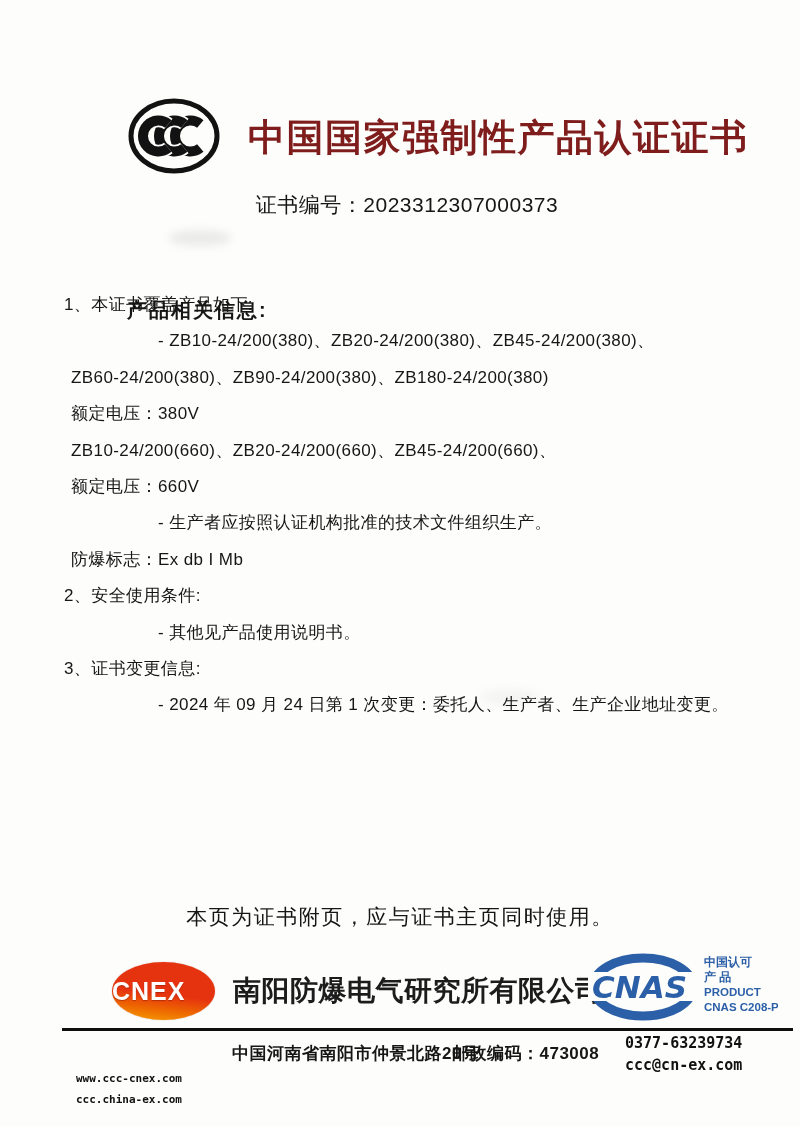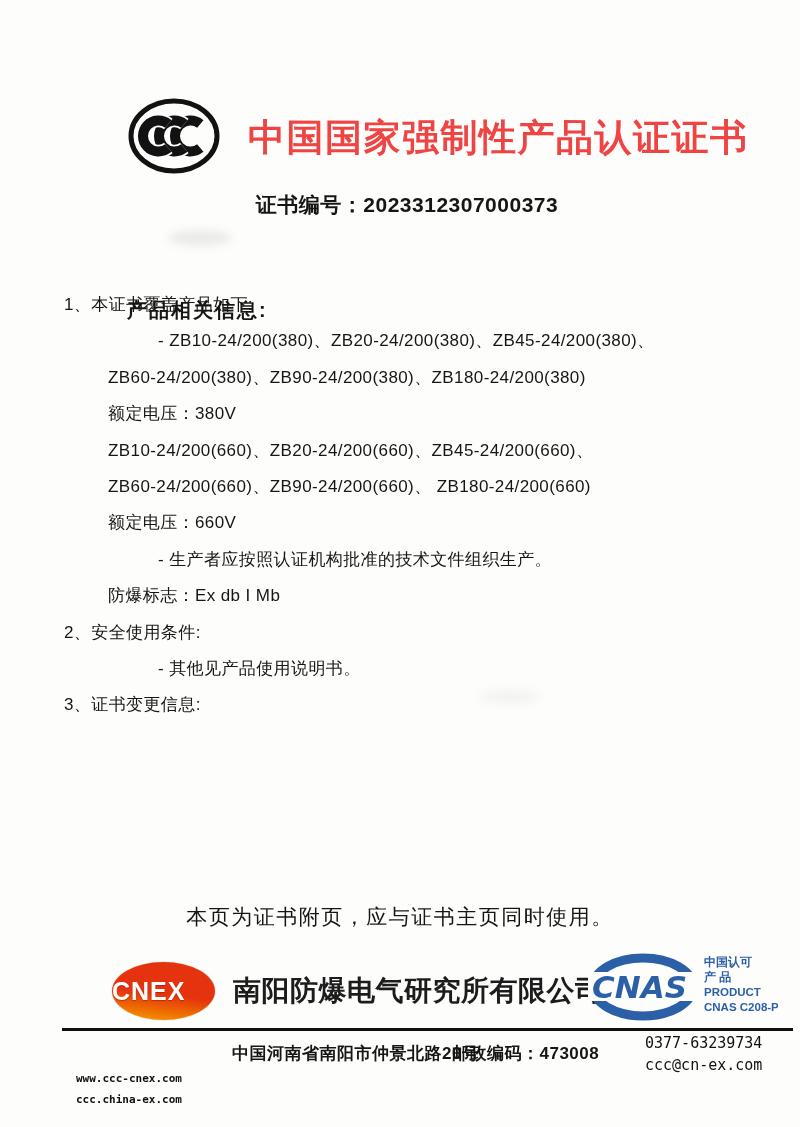--- a/index.html
+++ b/index.html
@@ -12,43 +12,43 @@
     background: #fdfdfb;
     font-family: "Liberation Sans", sans-serif;
     color: #161616;
     overflow: hidden;
   }
   
   .ccc-logo { position: absolute; left: 126px; top: 96px; width: 96px; height: 80px; }
   .cert-title {
     position: absolute; left: 248px; top: 113px;
     font-size: 37px; font-weight: 700; letter-spacing: 1.5px;
-    color: #ef4444; white-space: nowrap;
+    color: #7f1d1d; white-space: nowrap;
   }
   .cert-no-line {
     position: absolute; left: 0; right: 0; top: 191px;
-    text-align: center; font-size: 21px; font-weight: 700; letter-spacing: 0.5px; padding-left: 14px;
+    text-align: center; font-size: 21px; font-weight: 400; letter-spacing: 0.5px; padding-left: 14px;
   }
   .cert-page-line {
     position: absolute; left: 0; right: 0; top: 228px;
     text-align: center; font-size: 20px; font-weight: 700; letter-spacing: 0.5px;
   }
   .section-title {
     position: absolute; left: 127px; top: 255px;
     font-size: 20px; font-weight: 700; letter-spacing: 2px; margin-top: 42px;
   }
   
   .body-lines { position: absolute; left: 0; top: 287px; width: 800px; }
   .bline {
     height: 36.4px; line-height: 36.4px;
     font-size: 17px; letter-spacing: 0.4px; white-space: nowrap;
   }
   .bline.indent-1 { padding-left: 64px; }
   .bline.indent-2 { padding-left: 158px; }
-  .bline.indent-3 { padding-left: 108px; }
+  .bline.indent-3 { padding-left: 71px; }
   
   .attachment-note {
     position: absolute; left: 0; right: 0; top: 903px;
     text-align: center; font-size: 21px; letter-spacing: 1.5px; font-weight: 400;
   }
   
   .cnex-logo {
     position: absolute; left: 112px; top: 962px; width: 103px; height: 58px;
     border-radius: 50%;
     background: linear-gradient(187deg, #e6330f 0%, #e6330f 55%, #ee6a00 78%, #f6a300 100%);
@@ -77,21 +77,21 @@
     position: absolute; left: 232px; top: 1042px;
     font-size: 17px; font-weight: 700; letter-spacing: 0.5px;
   }
   .postcode {
     position: absolute; left: 452px; top: 1042px;
     font-size: 17px; font-weight: 700; letter-spacing: 0.5px;
   }
   .contact {
     position: absolute; left: 625px; top: 1032px;
     font-family: "DejaVu Sans Mono", monospace; font-size: 15px; line-height: 22px;
-    font-weight: 400; color: #111; margin-left: 20px;
+    font-weight: 700; color: #111;
   }
   
   .smudge {
     position: absolute; left: 168px; top: 230px; width: 64px; height: 16px;
     background: #999; opacity: 0.18; filter: blur(4px); border-radius: 50%;
   }
   .smudge2 {
     position: absolute; left: 480px; top: 690px; width: 60px; height: 14px;
     background: #aaa; opacity: 0.12; filter: blur(5px); border-radius: 50%;
   }
@@ -123,27 +123,27 @@
   <div class="smudge2"></div>
 
   <div class="section-title">产品相关信息:</div>
 
   <div class="body-lines">
       <div class="bline indent-1">1、本证书覆盖产品如下:</div>
       <div class="bline indent-2">- ZB10-24/200(380)、ZB20-24/200(380)、ZB45-24/200(380)、</div>
       <div class="bline indent-3">ZB60-24/200(380)、ZB90-24/200(380)、ZB180-24/200(380)</div>
       <div class="bline indent-3">额定电压：380V</div>
       <div class="bline indent-3">ZB10-24/200(660)、ZB20-24/200(660)、ZB45-24/200(660)、</div>
-      <div class="bline indent-3">ZB60-24/200(660)、ZB90-24/200(660)、 ZB180-24/200(660)</div>
       <div class="bline indent-3">额定电压：660V</div>
       <div class="bline indent-2">- 生产者应按照认证机构批准的技术文件组织生产。</div>
       <div class="bline indent-3">防爆标志：Ex db I Mb</div>
       <div class="bline indent-1">2、安全使用条件:</div>
       <div class="bline indent-2">- 其他见产品使用说明书。</div>
       <div class="bline indent-1">3、证书变更信息:</div>
+      <div class="bline indent-2">- 2024 年 09 月 24 日第 1 次变更：委托人、生产者、生产企业地址变更。</div>
     </div>
 
   <div class="attachment-note">本页为证书附页，应与证书主页同时使用。</div>
 
   <div class="cnex-logo">
     <span>CNEX</span>
   </div>
 
   <div class="company-name">南阳防爆电气研究所有限公司</div>
 

